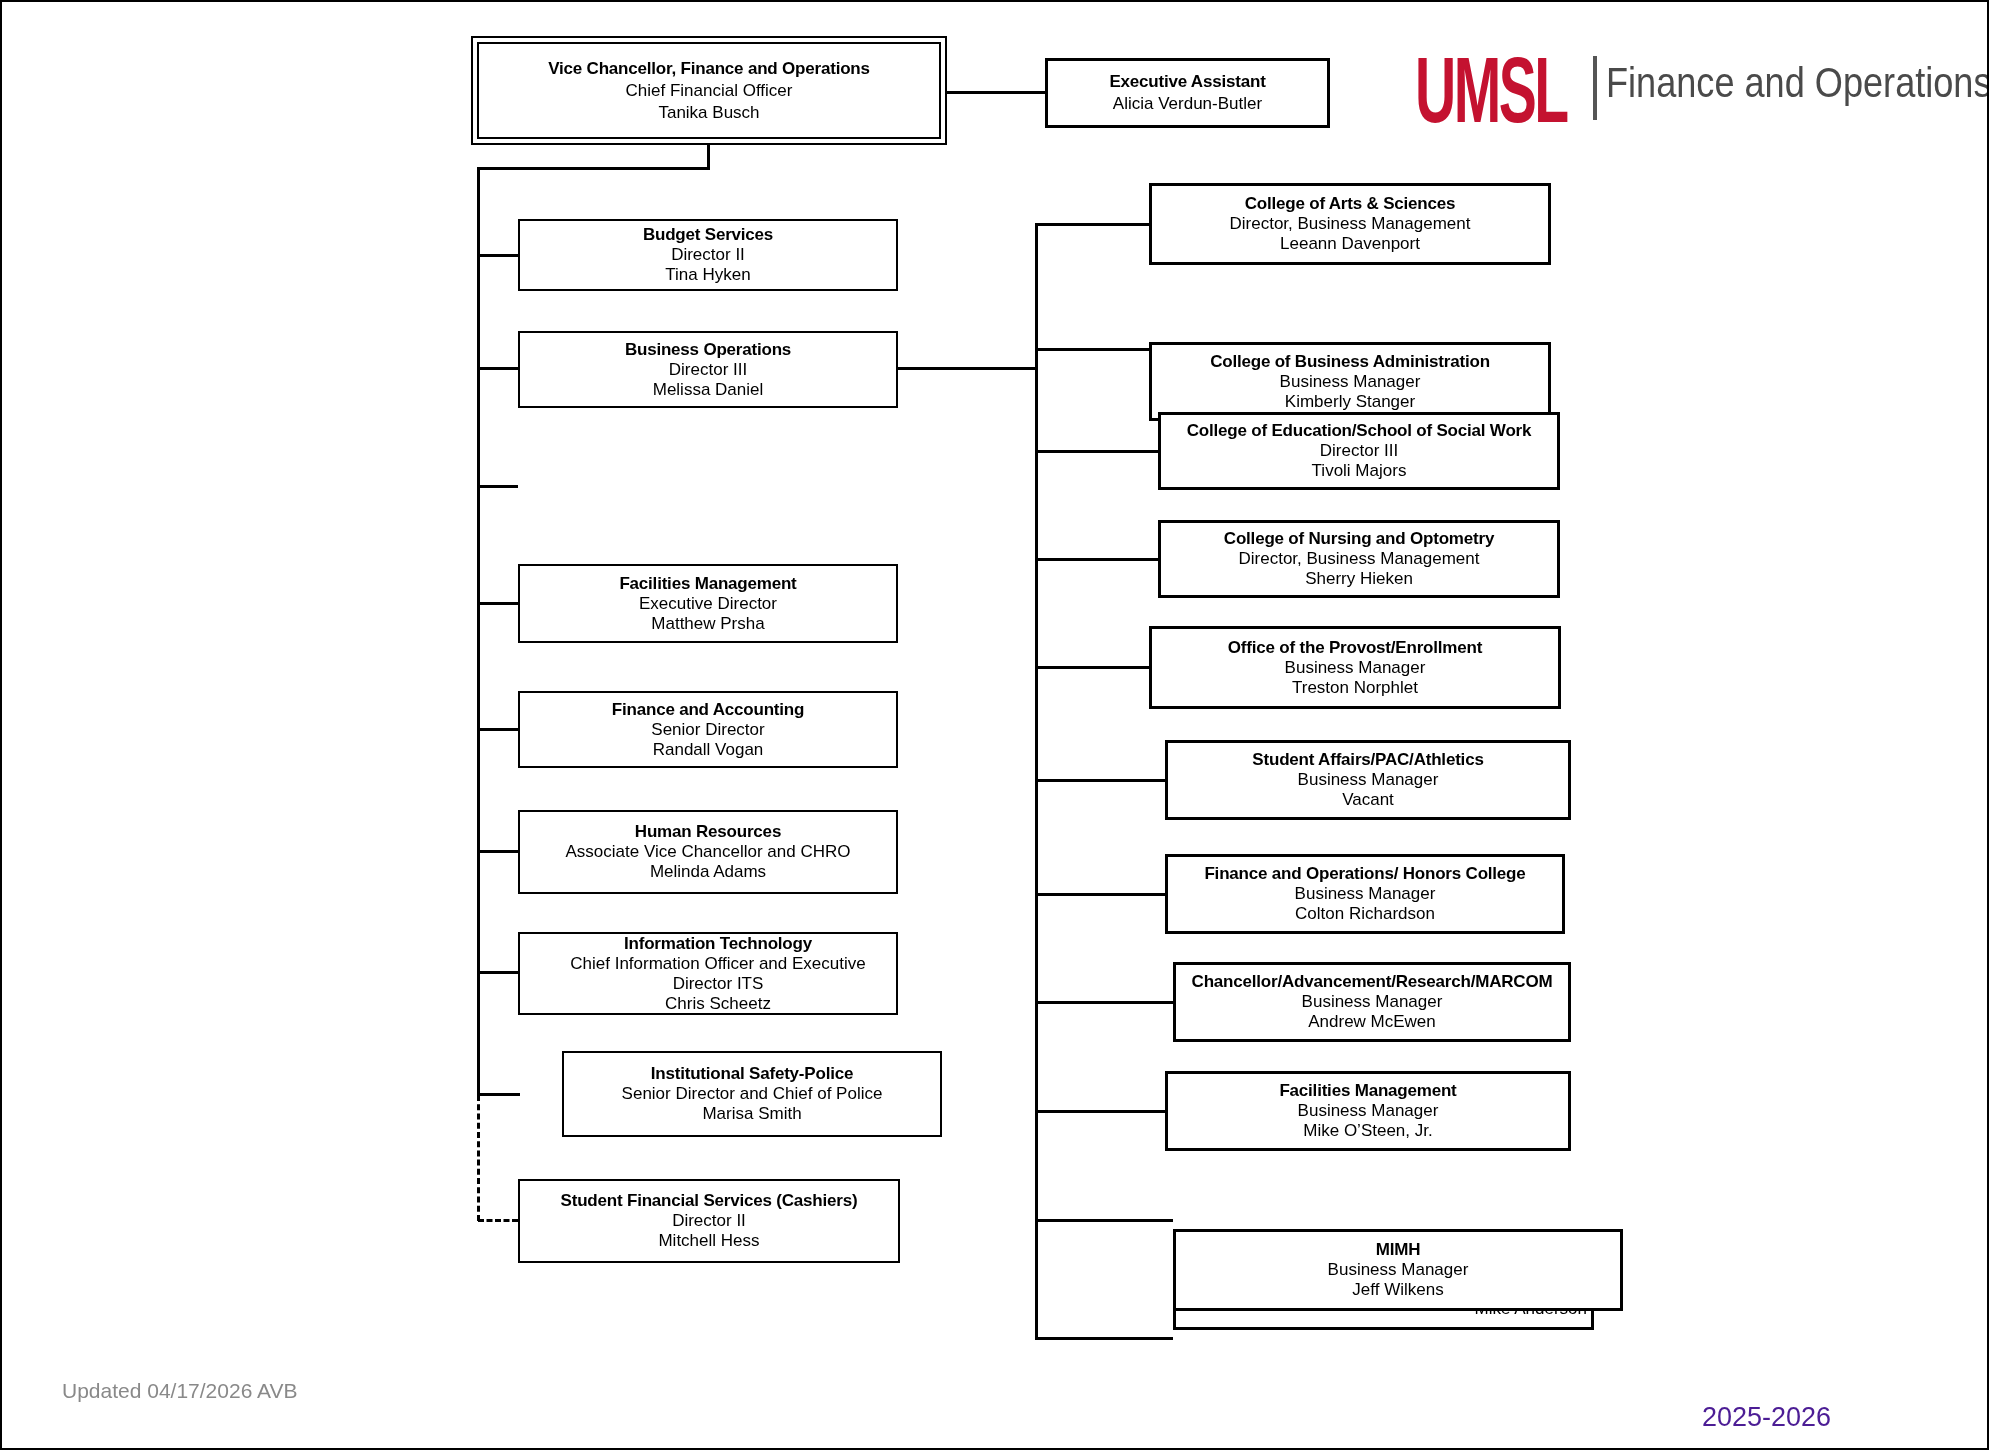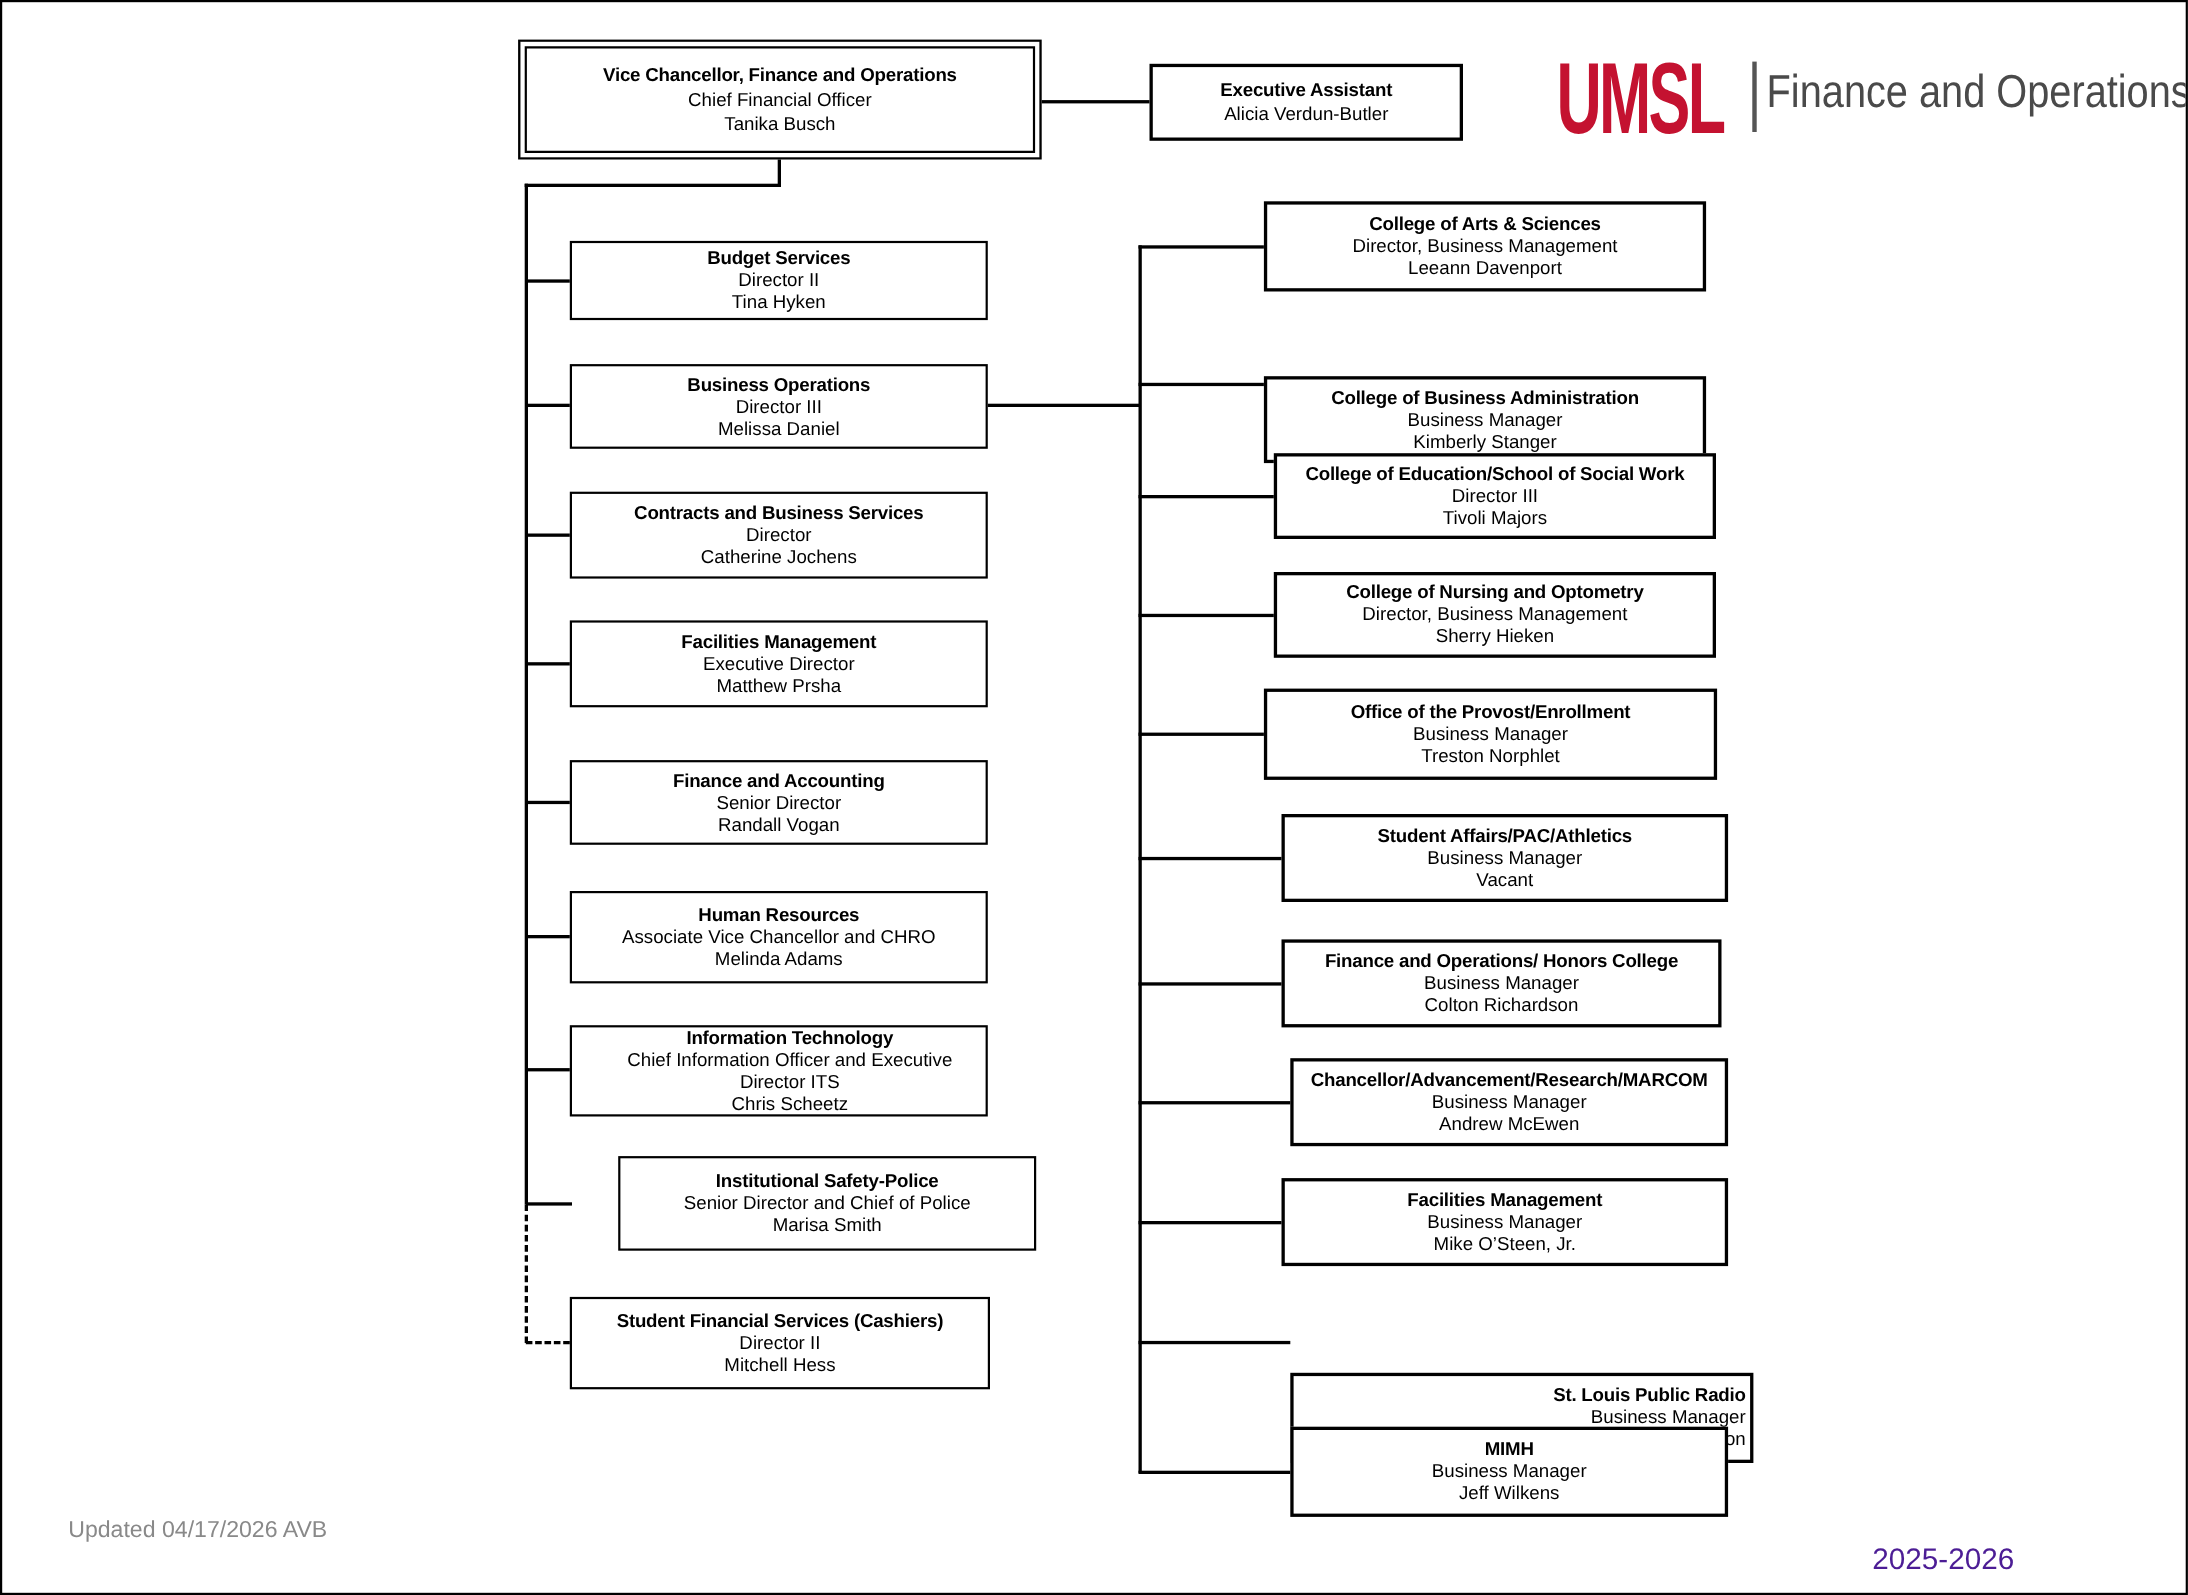--- a/index.html
+++ b/index.html
@@ -95,25 +95,20 @@
   <div class="box box--left" style="left:516px; top:217px; width:380px; height:72px;">
     <div class="box-title">Budget Services</div>
     <div class="box-line">Director II</div>
     <div class="box-line">Tina Hyken</div>
   </div>
   <div class="box box--left" style="left:516px; top:329px; width:380px; height:77px;">
     <div class="box-title">Business Operations</div>
     <div class="box-line">Director III</div>
     <div class="box-line">Melissa Daniel</div>
   </div>
-  <div class="box box--left" style="left:516px; top:445px; width:380px; height:79px;">
-    <div class="box-title">Contracts and Business Services</div>
-    <div class="box-line">Director</div>
-    <div class="box-line">Catherine Jochens</div>
-  </div>
   <div class="box box--left" style="left:516px; top:562px; width:380px; height:79px;">
     <div class="box-title">Facilities Management</div>
     <div class="box-line">Executive Director</div>
     <div class="box-line">Matthew Prsha</div>
   </div>
   <div class="box box--left" style="left:516px; top:689px; width:380px; height:77px;">
     <div class="box-title">Finance and Accounting</div>
     <div class="box-line">Senior Director</div>
     <div class="box-line">Randall Vogan</div>
   </div>
@@ -181,21 +176,21 @@
   <div class="box box--right" style="left:1163px; top:1069px; width:406px; height:80px;">
     <div class="box-title">Facilities Management</div>
     <div class="box-line">Business Manager</div>
     <div class="box-line">Mike O’Steen, Jr.</div>
   </div>
   <div class="box box--right" style="left:1171px; top:1246px; width:421px; height:82px;align-items:flex-end;">
     <div class="box-title">St. Louis Public Radio</div>
     <div class="box-line">Business Manager</div>
     <div class="box-line">Mike Anderson</div>
   </div>
-  <div class="box box--right" style="left:1171px; top:1295px; width:398px; height:82px;">
+  <div class="box box--right" style="left:1171px; top:1227px; width:450px; height:82px;">
     <div class="box-title">MIMH</div>
     <div class="box-line">Business Manager</div>
     <div class="box-line">Jeff Wilkens</div>
   </div>
 
   <div class="conn" style="left:705px; top:143px; width:3px; height:23px;"></div>
   <div class="conn" style="left:475px; top:165px; width:233px; height:3px;"></div>
   <div class="conn" style="left:475px; top:165px; width:3px; height:928px;"></div>
   <div class="conn conn--dash-v" style="left:475px; top:1093px; height:126px;"></div>
 

